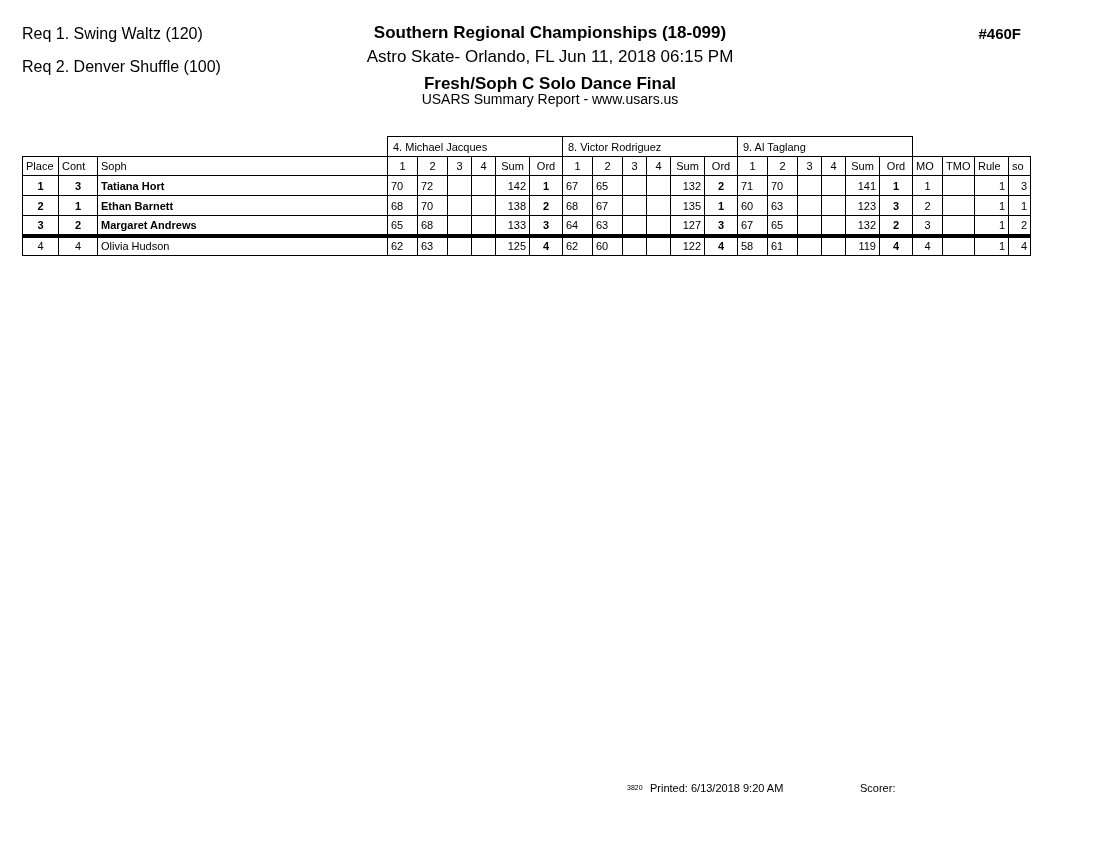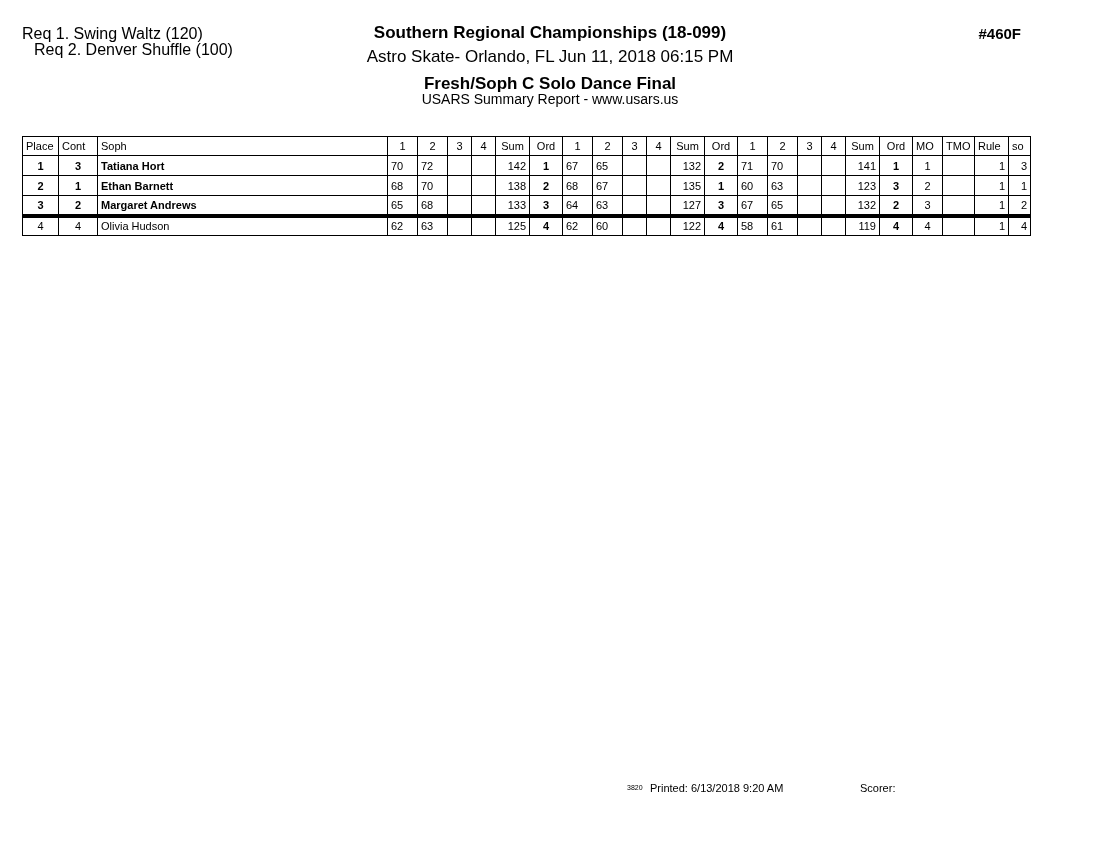--- a/index.html
+++ b/index.html
@@ -5,21 +5,21 @@
   * { box-sizing: border-box; margin: 0; padding: 0; }
   html, body { background: #ffffff; }
   body {
     width: 1100px; height: 850px;
     position: relative;
     font-family: "Liberation Sans", sans-serif;
     color: #000;
   }
   .req { position: absolute; left: 22px; font-size: 16px; text-align: right; }
   #req1 { top: 25px; }
-  #req2 { top: 41px; margin-left: 12px; }
+  #req2 { top: 58px; }
   .center { position: absolute; left: 0; width: 1100px; text-align: center; }
   #title  { top: 23px; font-size: 17px; font-weight: bold; }
   #venue  { top: 47px; font-size: 17px; }
   #event  { top: 74px; font-size: 17px; font-weight: bold; }
   #report { top: 91px; font-size: 14px; }
   #code { position: absolute; right: 79px; top: 25px; font-size: 15px; font-weight: bold; }
 
   #table-wrap { position: absolute; left: 22px; top: 136px; }
   table { border-collapse: collapse; table-layout: fixed; }
   td {
@@ -78,20 +78,27 @@
         <col style="width: 24px;">
         <col style="width: 24px;">
         <col style="width: 34px;">
         <col style="width: 33px;">
         <col style="width: 30px;">
         <col style="width: 32px;">
         <col style="width: 34px;">
         <col style="width: 22px;">
       </colgroup>
       <tbody>
+        <tr>
+          <td class="nb" colspan="3"></td>
+          <td class="jname" colspan="6">4.  Michael Jacques</td>
+          <td class="jname" colspan="6">8.  Victor Rodriguez</td>
+          <td class="jname" colspan="6">9.  Al Taglang</td>
+          <td class="nb" colspan="4"></td>
+        </tr>
         <tr>
           <td class="hdr tl">Place</td>
           <td class="hdr tl">Cont</td>
           <td class="hdr tl">Soph</td>
           <td class="hdr tc">1</td>
           <td class="hdr tc">2</td>
           <td class="hdr tc">3</td>
           <td class="hdr tc">4</td>
           <td class="hdr tc">Sum</td>
           <td class="hdr tc">Ord</td>

